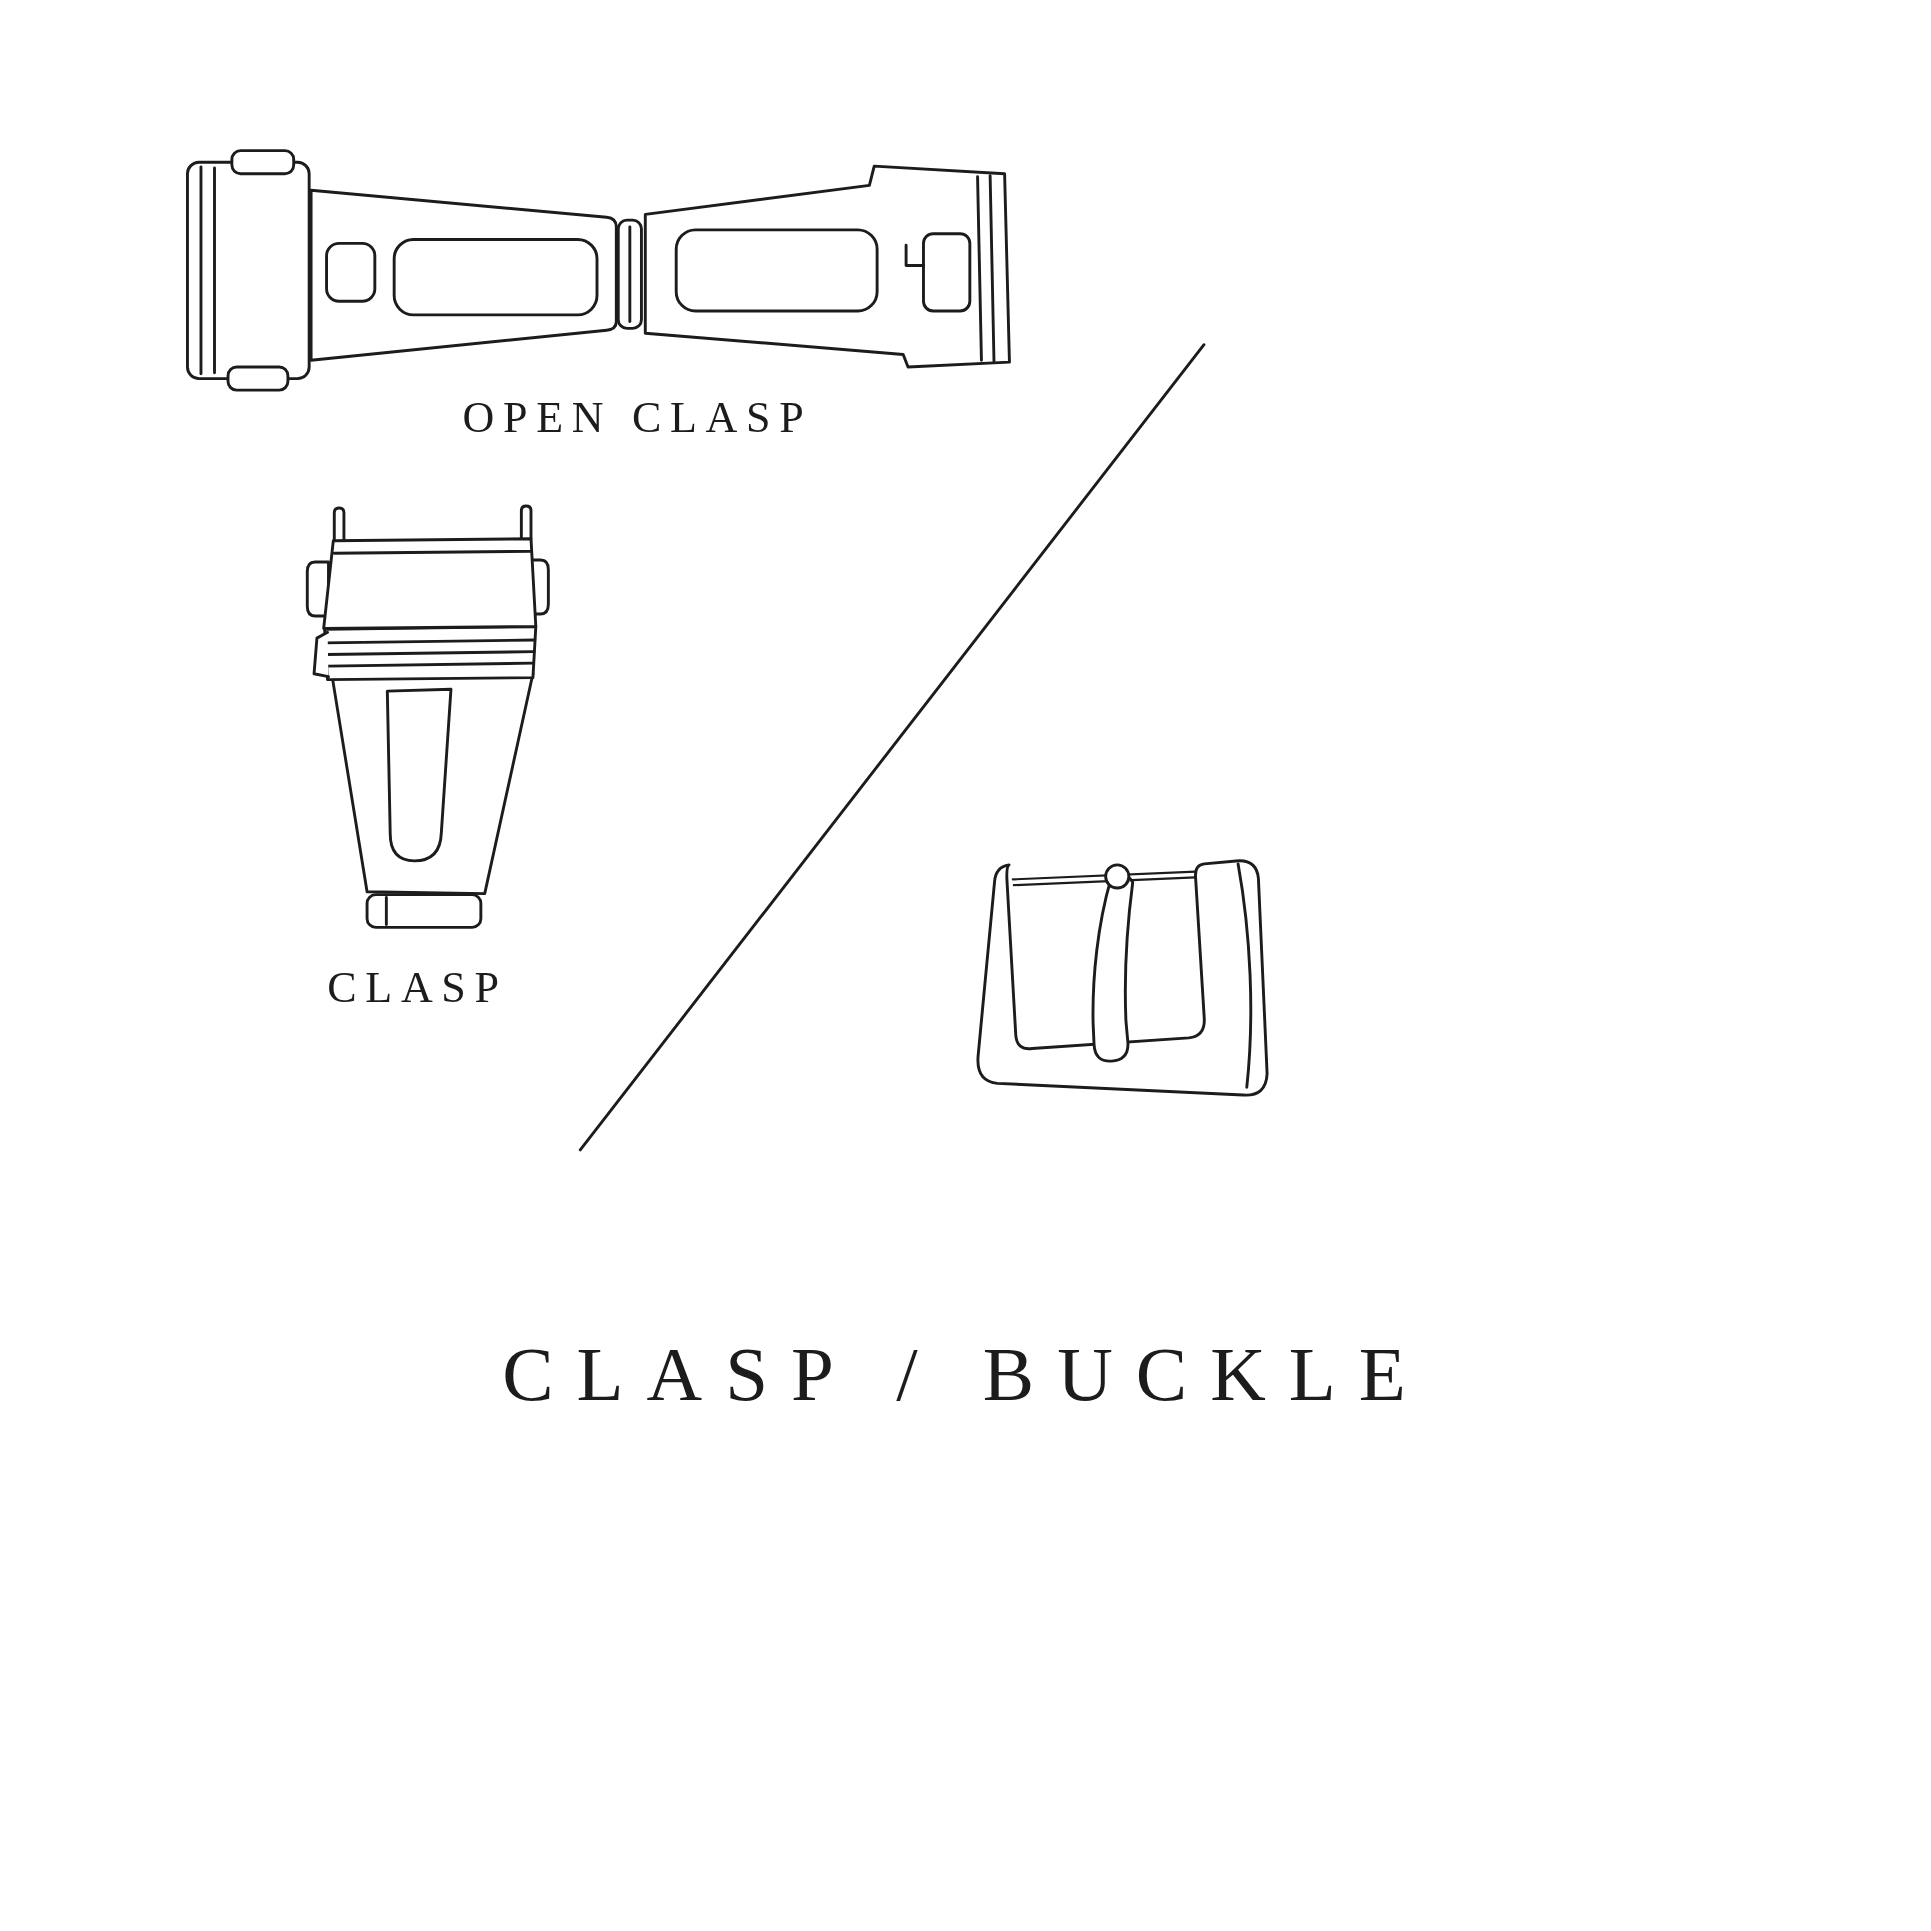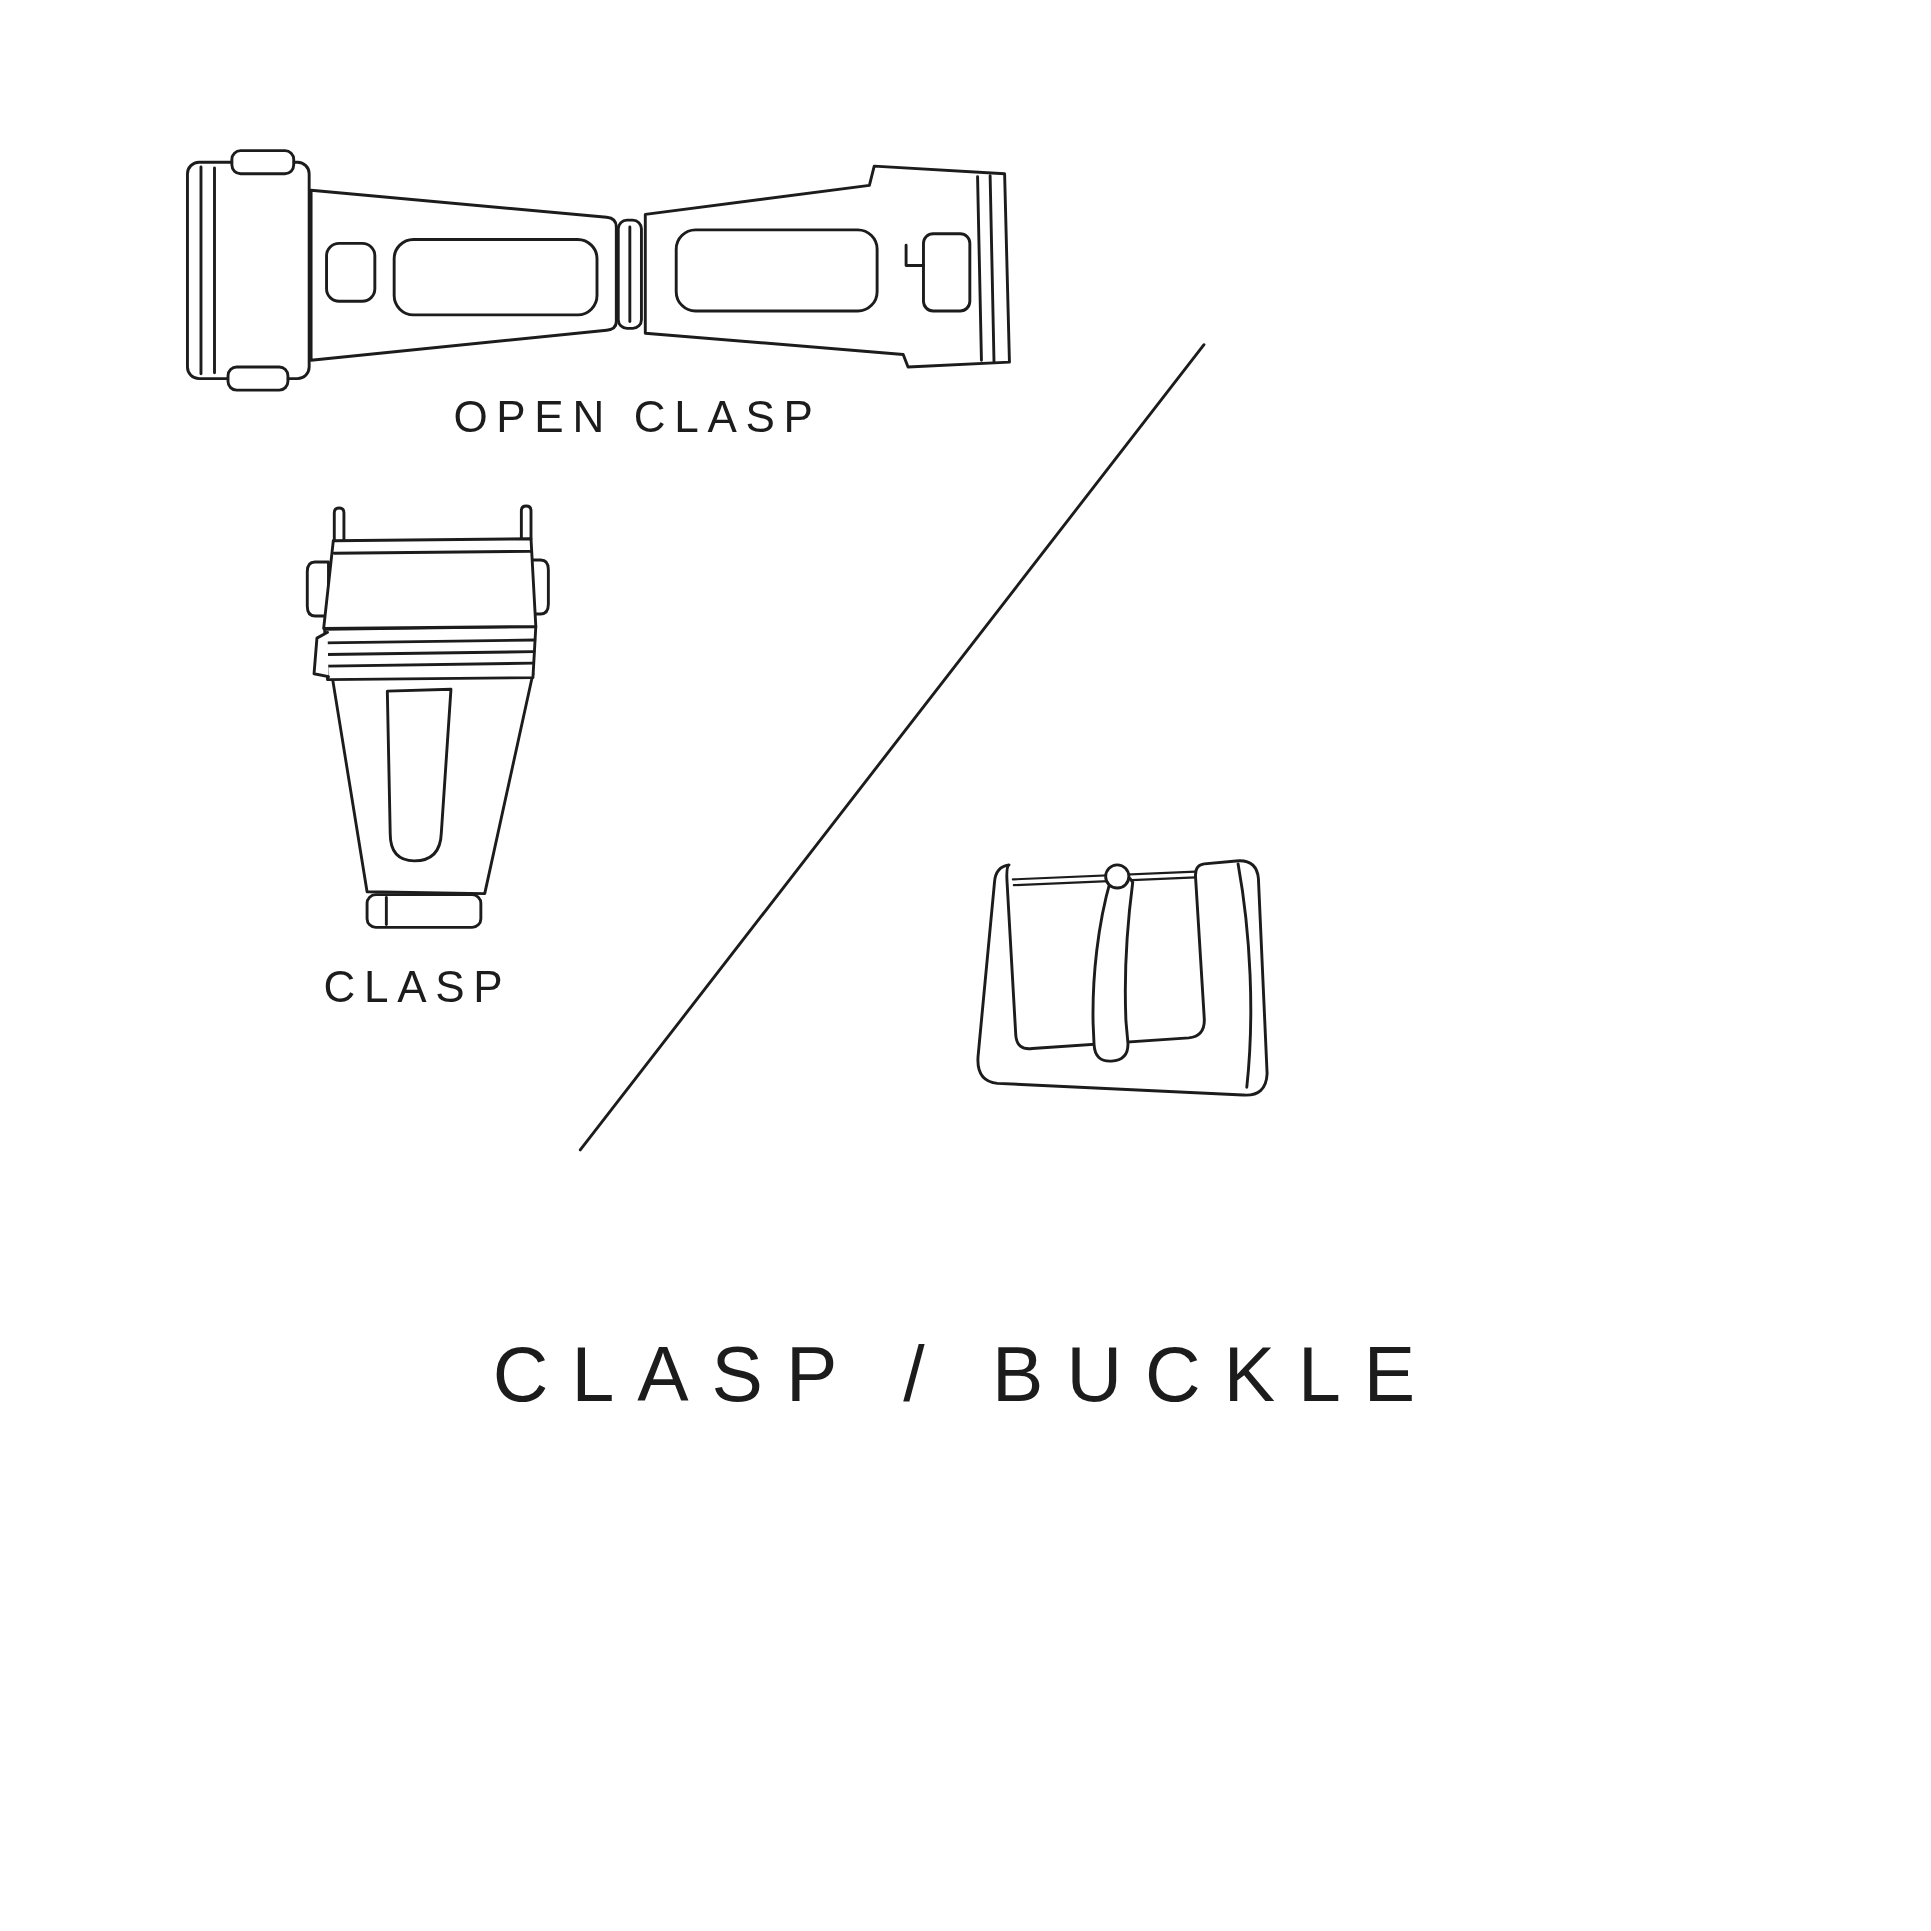--- a/index.html
+++ b/index.html
@@ -1,19 +1,19 @@
 <!DOCTYPE html>
 <html style="--ink: #1c1c1c; --bg: #ffffff;"><head>
 <meta charset="utf-8">
 <style>
   html,body{margin:0;padding:0;background:var(--bg,#ffffff);}
   .canvas{
     position:relative;width:1931px;height:1931px;overflow:hidden;
     background:var(--bg,#ffffff);color:var(--ink,#1c1c1c);
-    font-family:Liberation Sans, sans-serif;
+    font-family:Liberation Serif, serif;
   }
   .illu{position:absolute;display:block;}
   .line-art .s{fill:#ffffff;stroke:var(--ink,#1c1c1c);stroke-width:3;stroke-linejoin:round;stroke-linecap:round;}
   .line-art .l{fill:none;stroke:var(--ink,#1c1c1c);stroke-width:3;stroke-linejoin:round;stroke-linecap:round;}
   .line-art .t{stroke-width:2.25;}
   .caption{
     position:absolute;text-align:center;font-size:44px;letter-spacing:8.7px;
     font-weight:400;color:var(--ink,#1c1c1c);white-space:nowrap;
   }
   .title{

